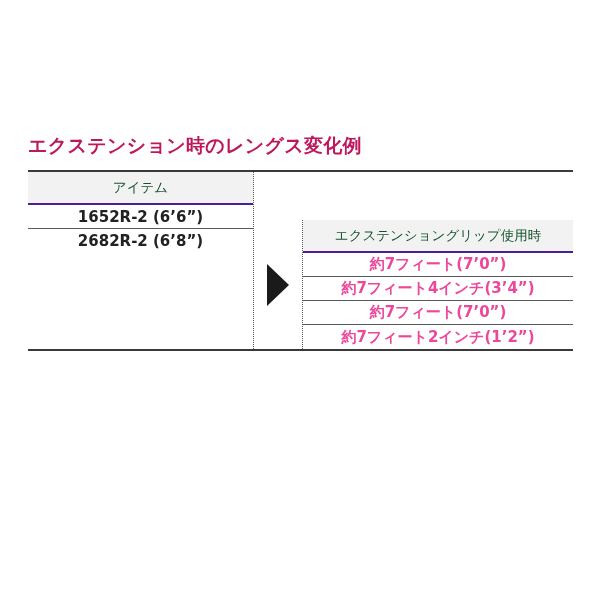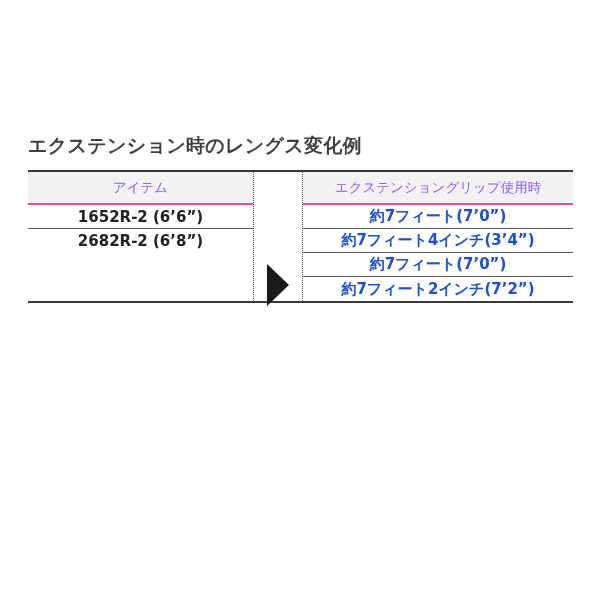--- a/index.html
+++ b/index.html
@@ -8,59 +8,59 @@
     background: #ffffff;
     position: relative;
     font-family: "DejaVu Sans", "Liberation Sans", sans-serif;
     overflow: hidden;
   }
   .title {
     position: absolute;
     left: 28px; top: 133px;
     font-size: 19px;
     font-weight: 700;
-    color: #404040;
+    color: #be185d;
     letter-spacing: 0.3px;
     white-space: nowrap;
   }
   .spec-table {
     position: absolute;
     left: 28px; top: 170px;
     width: 545px;
     display: flex;
     border-top: 2px solid #3a3a3a;
     border-bottom: 2px solid #3a3a3a;
     box-sizing: border-box;
     background: #ffffff;
   }
   .col { display: flex; flex-direction: column; box-sizing: border-box; }
   .col-left  { width: 226px; border-right: 1px dotted #555555; }
   .col-gap   { width: 48px; position: relative; background: #ffffff; }
-  .col-right { flex: 1; border-left: 1px dotted #555555; }
+  .col-right { flex: 1; border-left: 1px dotted #555555; margin-top: 48px; }
   .hcell {
     height: 31px;
     background: #f2f2f2;
-    border-bottom: 2px solid #ec4899;
+    border-bottom: 2px solid #4c1d95;
     display: flex; align-items: center; justify-content: center;
     font-size: 13.5px;
-    color: #8b5cf6;
+    color: #14532d;
     white-space: nowrap;
   }
   .cell {
     height: 24px;
     display: flex; align-items: center; justify-content: center;
     font-size: 15px;
     font-weight: 700;
     color: #222222;
     border-bottom: 1px solid #5a5a5a;
     box-sizing: border-box;
     white-space: nowrap;
   }
   .col .cell:last-child { border-bottom: none; }
-  .col-right .cell { color: #1d4ed8; }
+  .col-right .cell { color: #ec4899; }
   .arrow {
     position: absolute;
     left: 50%; top: 92px;
     transform: translateX(-50%);
     display: block;
   }
 </style>
 </head>
 <body>
 
@@ -78,16 +78,16 @@
     <svg class="arrow" width="22" height="42" viewBox="0 0 22 42" aria-hidden="true">
       <polygon points="0,0 22,21 0,42" fill="#1a1a1a"></polygon>
     </svg>
   </div>
 
   <div class="col col-right">
     <div class="hcell">エクステンショングリップ使用時</div>
     <div class="cell">約7フィート(7’0”)</div>
     <div class="cell">約7フィート4インチ(3’4”)</div>
     <div class="cell">約7フィート(7’0”)</div>
-    <div class="cell">約7フィート2インチ(7’2”)</div>
+    <div class="cell">約7フィート2インチ(1’2”)</div>
   </div>
 
 </div>
 
 </body></html>

